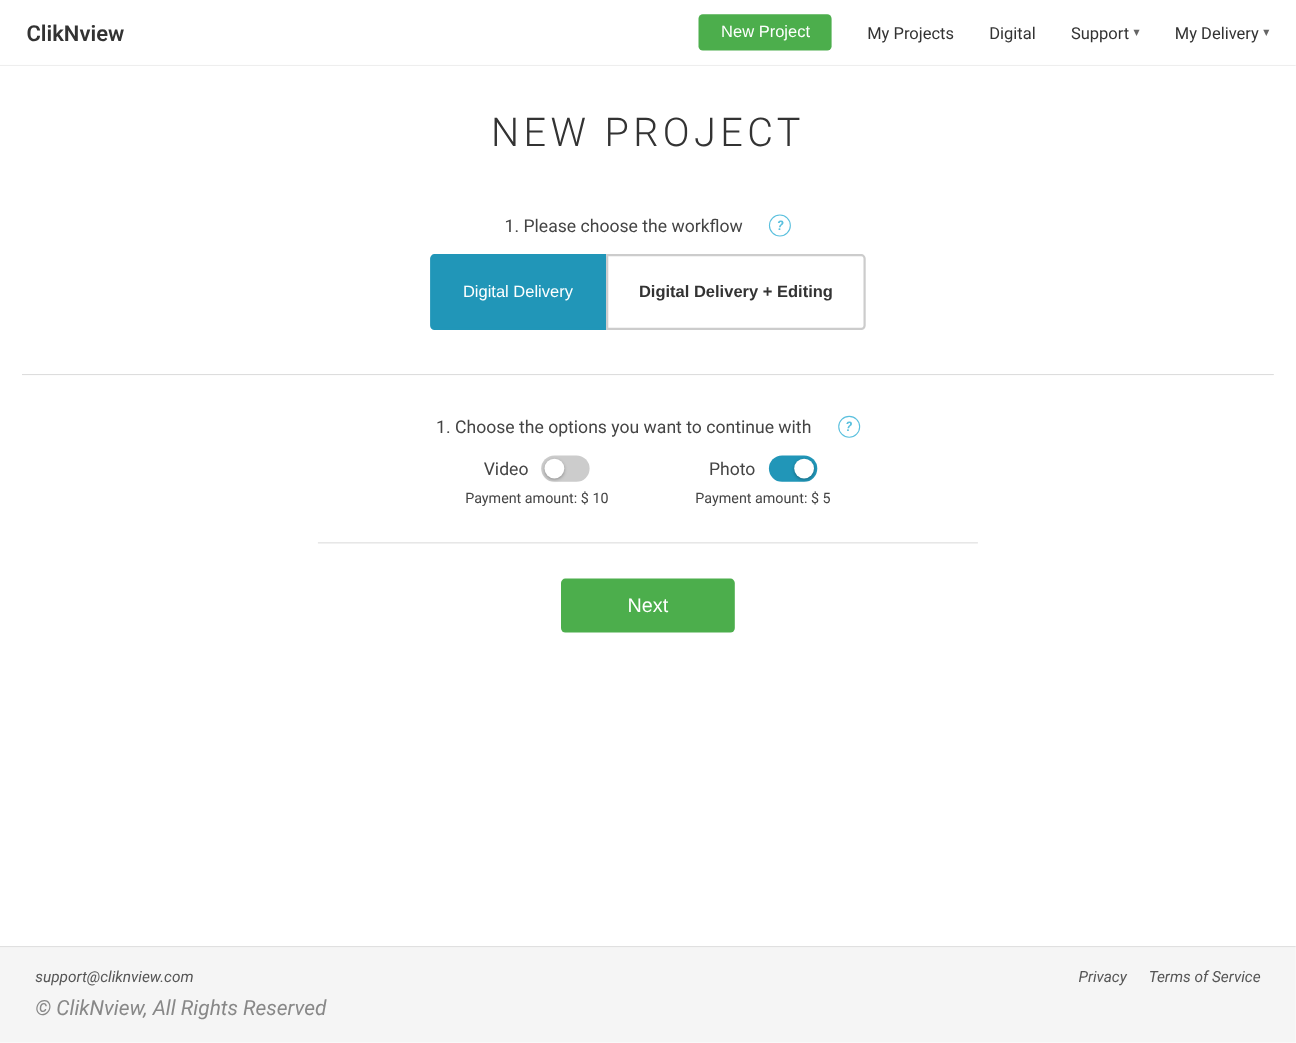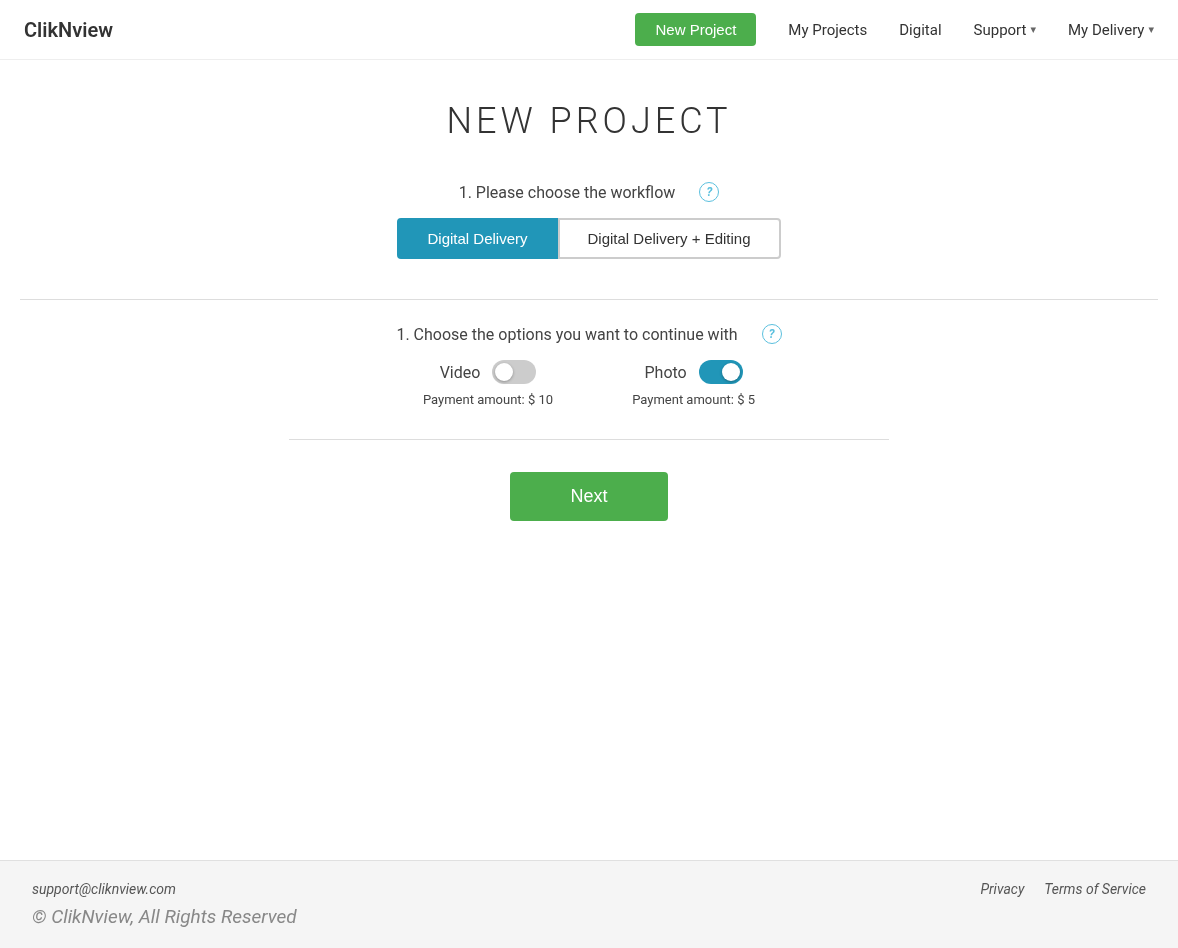--- a/index.html
+++ b/index.html
@@ -82,20 +82,21 @@
 
     .section-label {
       text-align: center;
       font-size: 16px;
       color: #444;
       margin-bottom: 16px;
       display: flex;
       align-items: center;
       justify-content: center;
       gap: 24px;
+      margin-top: 13px;
     }
 
     .help-icon {
       display: inline-flex;
       align-items: center;
       justify-content: center;
       width: 20px;
       height: 20px;
       border: 1.5px solid #5bc0de;
       border-radius: 50%;
@@ -111,34 +112,35 @@
       justify-content: center;
       gap: 0;
       margin-bottom: 32px;
     }
 
     .btn-workflow-active {
       background: #2196b8;
       color: #fff;
       border: 2px solid #2196b8;
       border-radius: 4px 0 0 4px;
-      padding: 10px 28px;
+      padding: 24px 28px;
       font-size: 15px;
       cursor: pointer;
       font-weight: 500;
     }
 
     .btn-workflow-inactive {
       background: #fff;
       color: #333;
       border: 2px solid #ccc;
       border-radius: 0 4px 4px 0;
       padding: 10px 28px;
       font-size: 15px;
       cursor: pointer;
+      font-weight: bold;
     }
 
     .divider {
       border: none;
       border-top: 1px solid #ddd;
       margin: 8px 0 24px 0;
       width: 100%;
     }
 
     

